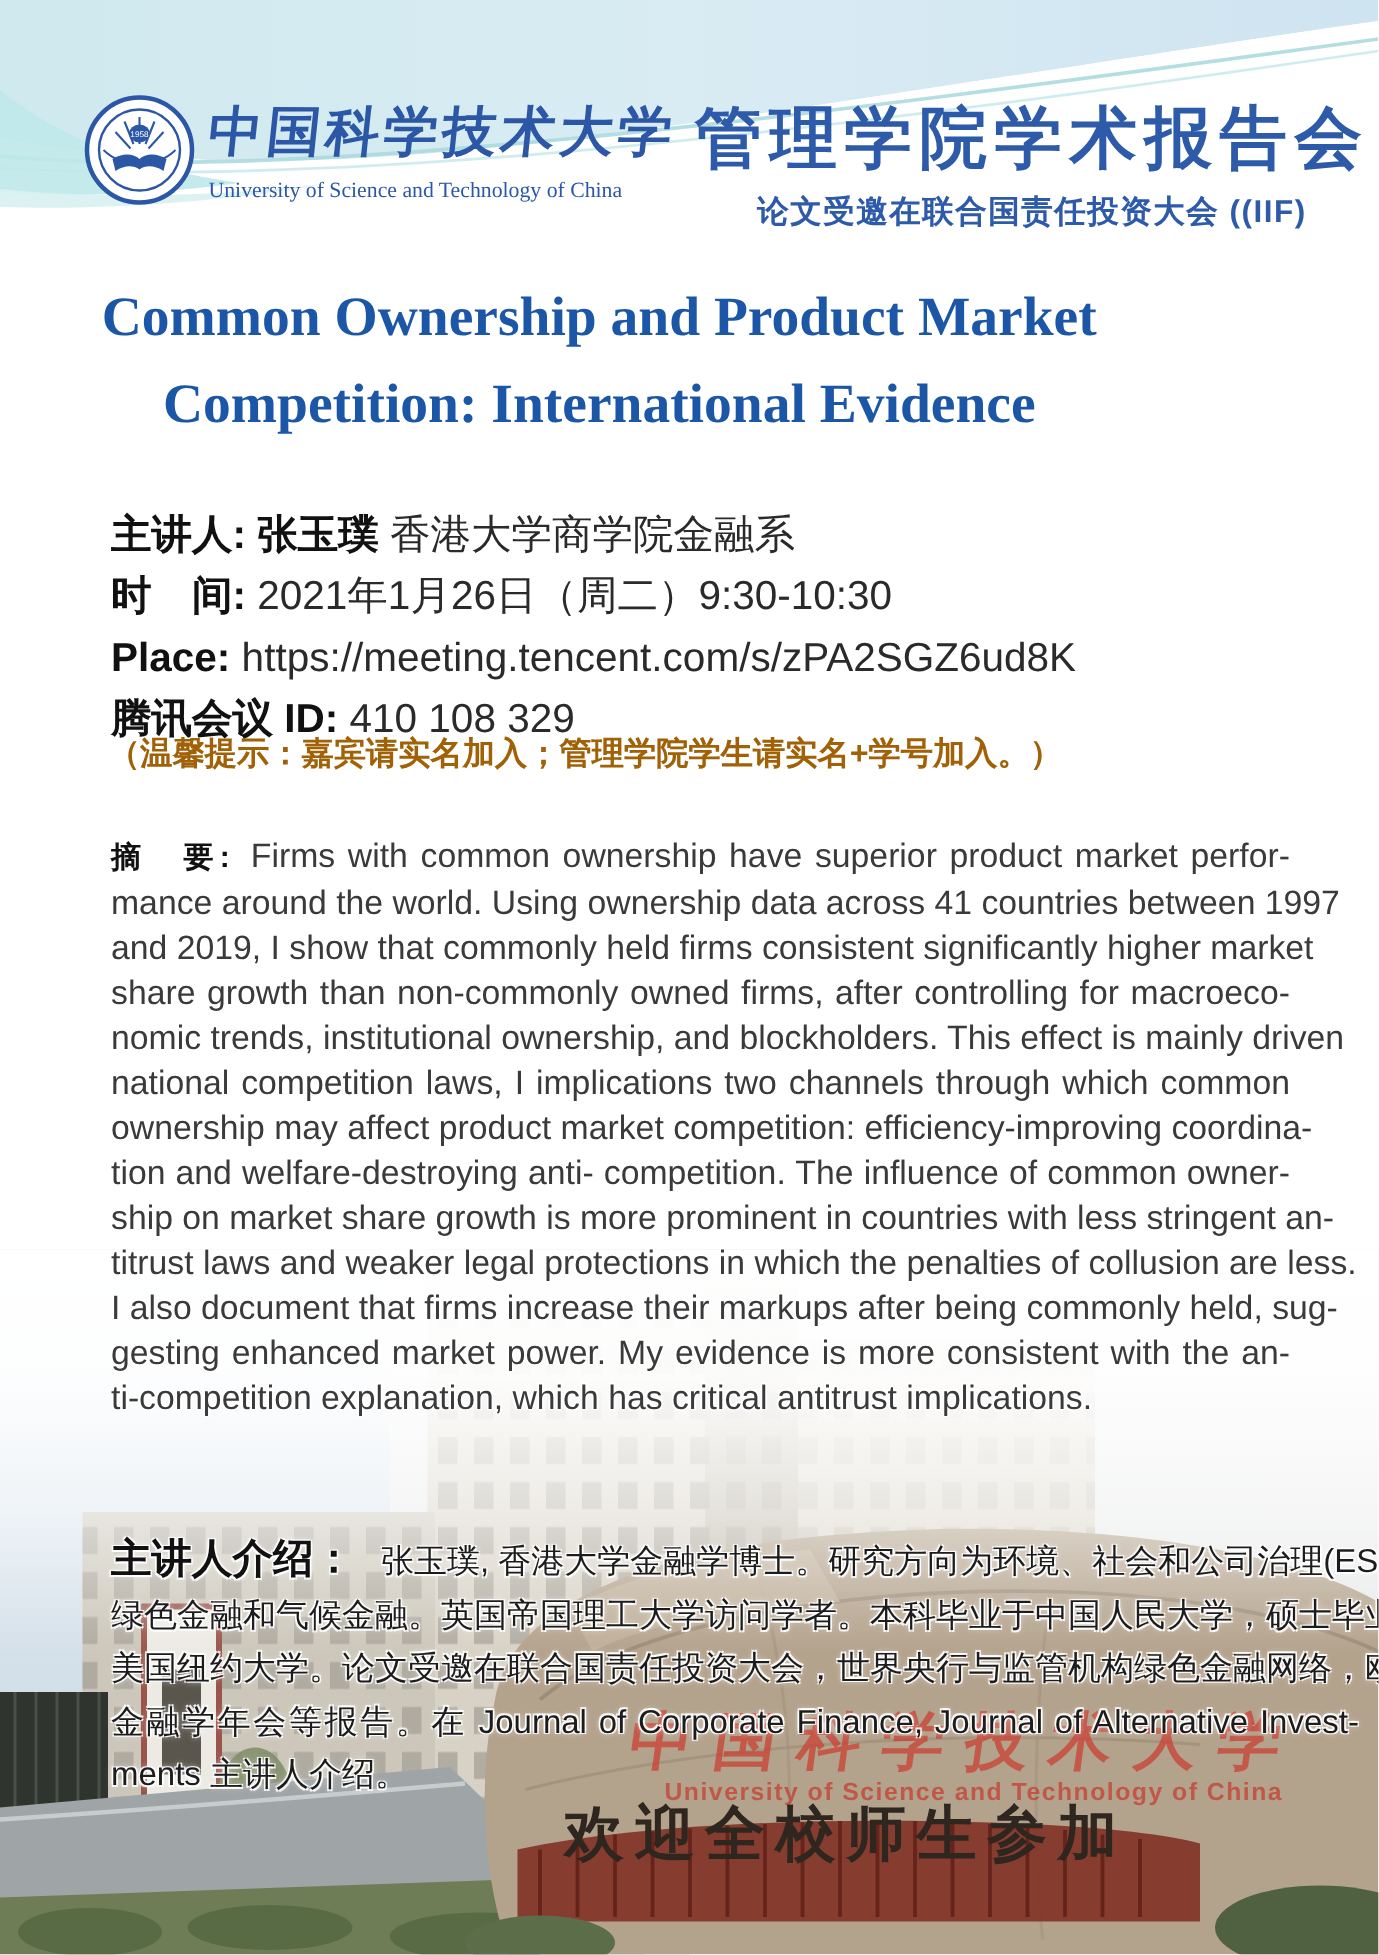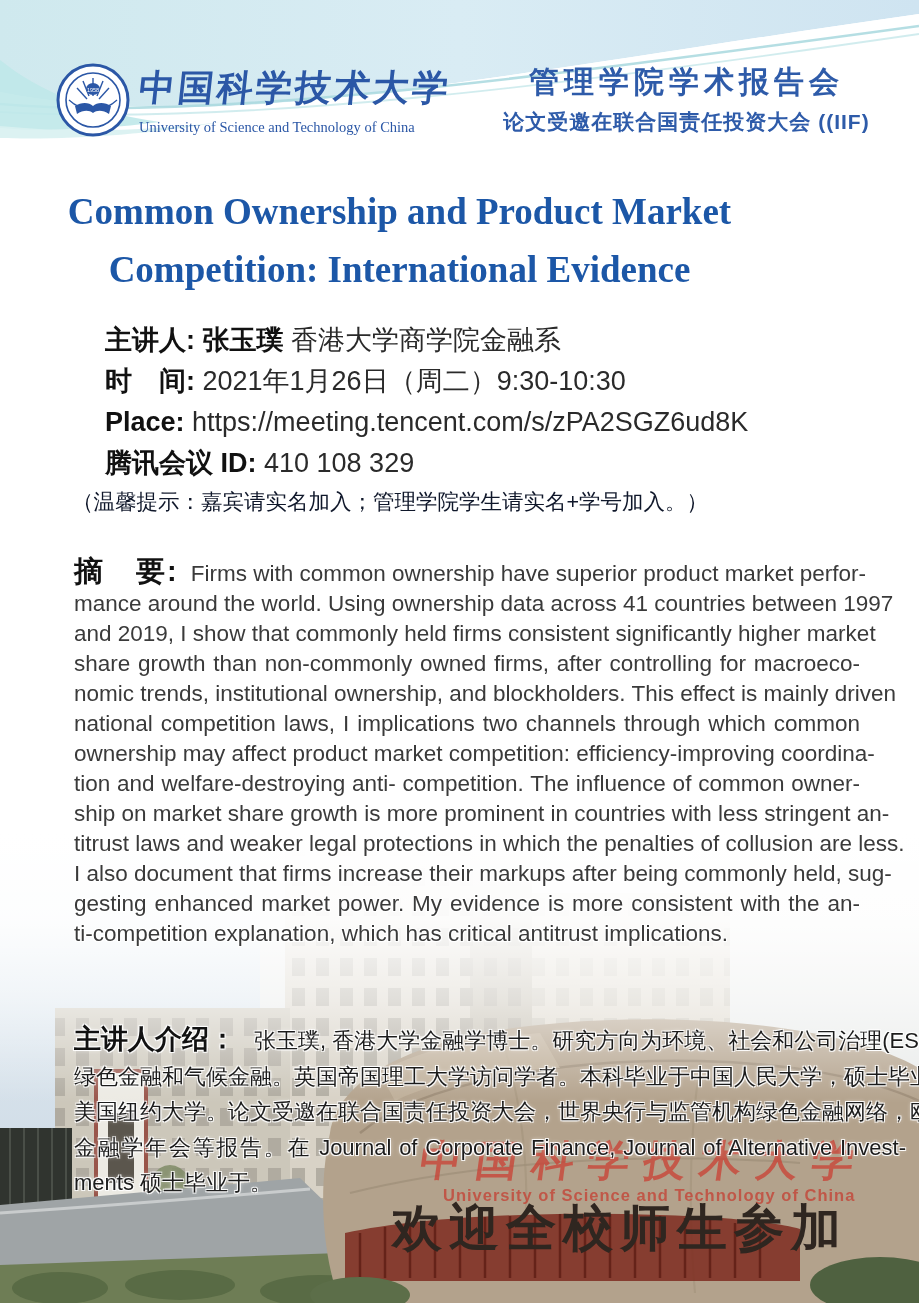--- a/index.html
+++ b/index.html
@@ -9,53 +9,53 @@
   }
   
   .wave-wrap{position:absolute;top:0;left:0;width:919px;height:165px;z-index:1;}
   
   .header-row{position:absolute;top:62px;left:55px;width:855px;display:flex;align-items:flex-start;z-index:4;}
   .emblem{width:76px;height:76px;flex:0 0 auto;}
   .logo-text{margin-left:8px;margin-top:2px;}
   .logo-cn{font-size:36px;font-weight:bold;color:#2b57a6;letter-spacing:3px;transform:skewX(-6deg);white-space:nowrap;}
   .logo-en{font-family:"Liberation Serif",serif;font-size:14.5px;color:#2b57a6;margin-top:6px;white-space:nowrap;}
   .event-block{margin-left:12px;text-align:center;flex:1;}
-  .event-title{font-size:30px;font-weight:bold;color:#2e5ba9;letter-spacing:5px;white-space:nowrap;}
+  .event-title{font-size:45px;font-weight:bold;color:#2e5ba9;letter-spacing:5px;white-space:nowrap;}
   .event-sub{font-size:21px;font-weight:bold;color:#2e5ba9;margin-top:5px;letter-spacing:1px;white-space:nowrap;}
   
   .main-title{position:absolute;top:183px;left:0;width:799px;text-align:center;z-index:4;
     font-family:"Liberation Serif",serif;font-weight:bold;font-size:37px;color:#1c57a7;line-height:58px;}
   
-  .info{position:absolute;top:320px;left:74px;width:800px;z-index:4;font-size:27px;color:#1f1f1f;line-height:41px;margin-left:31px;}
+  .info{position:absolute;top:336px;left:74px;width:800px;z-index:4;font-size:27px;color:#1f1f1f;line-height:41px;}
   .info .label{font-weight:bold;color:#111;}
   .info .val{color:#2a2a2a;}
-  .tip{position:absolute;top:487px;left:72px;width:820px;z-index:4;font-size:21.5px;color:#0f172a;}
+  .tip{position:absolute;top:487px;left:72px;width:820px;z-index:4;font-size:21.5px;color:#a16207;font-weight:bold;}
   
   .abstract{position:absolute;top:556px;left:74px;width:786px;z-index:4;
     font-size:22.5px;line-height:30px;color:#3a3a3a;
     text-shadow:-1px -1px 0 #fff,1px -1px 0 #fff,-1px 1px 0 #fff,1px 1px 0 #fff,0 0 4px #fff;}
   .abstract .line{text-align:justify;text-align-last:justify;white-space:nowrap;}
   .abstract .line.last{text-align-last:left;}
-  .abs-label{font-size:29px;font-weight:bold;color:#111;margin-right:12px;letter-spacing:2px;}
+  .abs-label{font-size:20px;font-weight:bold;color:#111;margin-right:12px;letter-spacing:2px;}
   
   .bio{position:absolute;top:1022px;left:74px;width:832px;z-index:4;
     font-size:22px;line-height:35.5px;color:#1c1c1c;
     text-shadow:-1px -1px 0 rgba(255,255,255,.85),1px -1px 0 rgba(255,255,255,.85),-1px 1px 0 rgba(255,255,255,.85),1px 1px 0 rgba(255,255,255,.85),0 0 4px rgba(255,255,255,.8);}
   .bio .line{text-align:justify;text-align-last:justify;white-space:nowrap;}
   .bio .line.last{text-align-last:left;}
   .bio-label{font-size:27px;font-weight:bold;color:#111;margin-right:18px;}
   
   .photo-wrap{position:absolute;left:0;top:833px;width:919px;height:470px;z-index:0;}
   .photo-fade{position:absolute;left:0;top:833px;width:919px;height:270px;z-index:1;
     background:linear-gradient(180deg,#ffffff 0%,rgba(255,255,255,.93) 32%,rgba(255,255,255,.6) 62%,rgba(255,255,255,0) 100%);}
   .rock-cn{position:absolute;top:1133px;left:420px;z-index:2;font-size:42px;font-weight:bold;
     color:rgba(201,66,54,.78);letter-spacing:14px;transform:skewX(-8deg);white-space:nowrap;}
   .rock-en{position:absolute;top:1186px;left:443px;z-index:2;font-size:16.5px;font-weight:bold;
     color:rgba(197,58,46,.72);letter-spacing:1px;white-space:nowrap;}
-  .welcome{position:absolute;top:1195px;left:392px;z-index:3;font-size:50px;font-weight:bold;
+  .welcome{position:absolute;top:1195px;left:376px;z-index:3;font-size:40px;font-weight:bold;
     color:#2f2620;letter-spacing:7px;white-space:nowrap;}
 </style>
 </head>
 <body>
 
 <div class="wave-wrap">
   <svg width="919" height="165" viewBox="0 0 919 165" xmlns="http://www.w3.org/2000/svg">
     <defs>
       <linearGradient id="bandGrad" x1="0" y1="0" x2="1" y2="0">
         <stop offset="0" stop-color="#cfe9ee"></stop>
@@ -143,21 +143,21 @@
   <div class="line last">ti-competition explanation, which has critical antitrust implications.</div>
 </div>
 
 <div class="bio">
   <div class="line">
     <span class="bio-label">主讲人介绍：</span><span>张玉璞, 香港大学金融学博士。研究方向为环境、社会和公司治理(ESG)，</span>
   </div>
   <div class="line">绿色金融和气候金融。英国帝国理工大学访问学者。本科毕业于中国人民大学，硕士毕业于</div>
   <div class="line">美国纽约大学。论文受邀在联合国责任投资大会，世界央行与监管机构绿色金融网络，欧洲</div>
   <div class="line">金融学年会等报告。在 Journal of Corporate Finance, Journal of Alternative Invest-</div>
-  <div class="line last">ments 硕士毕业于。</div>
+  <div class="line last">ments 主讲人介绍。</div>
 </div>
 
 <div class="photo-wrap">
   <svg width="919" height="470" viewBox="0 0 919 470" xmlns="http://www.w3.org/2000/svg">
     <defs>
       <pattern id="win" width="24" height="30" patternUnits="userSpaceOnUse">
         <rect width="24" height="30" fill="none"></rect>
         <rect x="4" y="5" width="13" height="18" fill="#8f8a81" opacity="0.65"></rect>
       </pattern>
       <linearGradient id="skyGrad" x1="0" y1="0" x2="0" y2="1">

